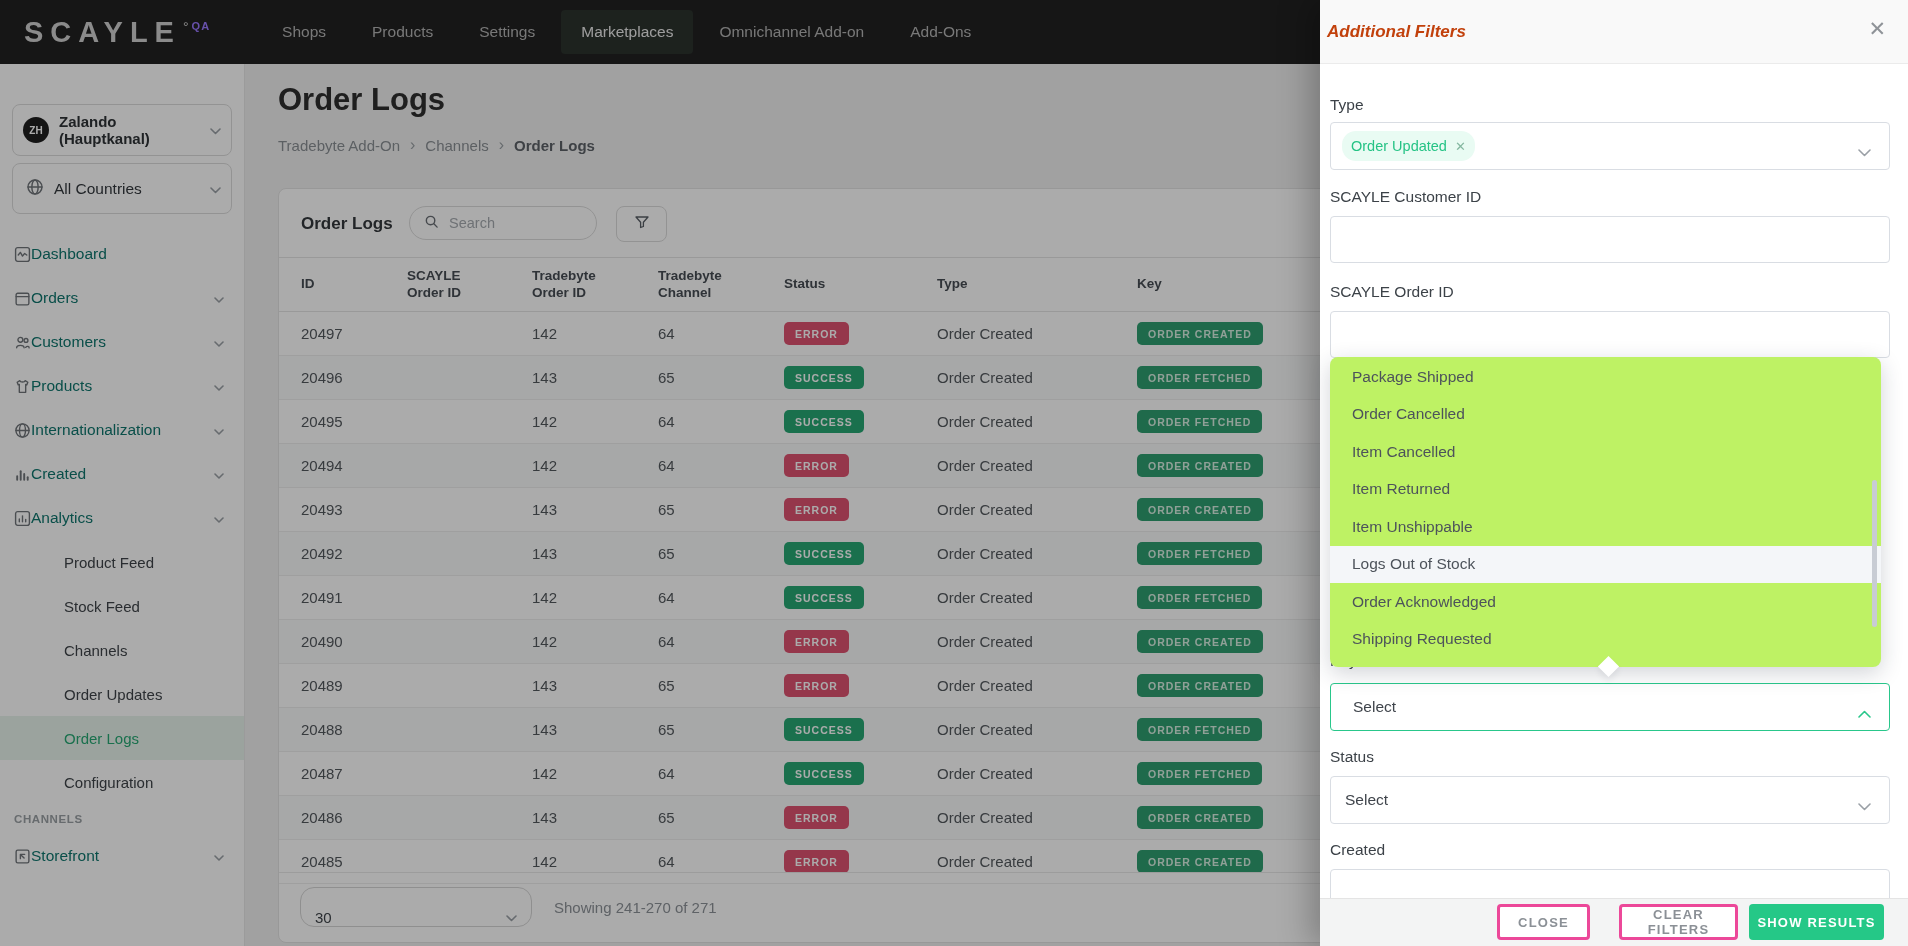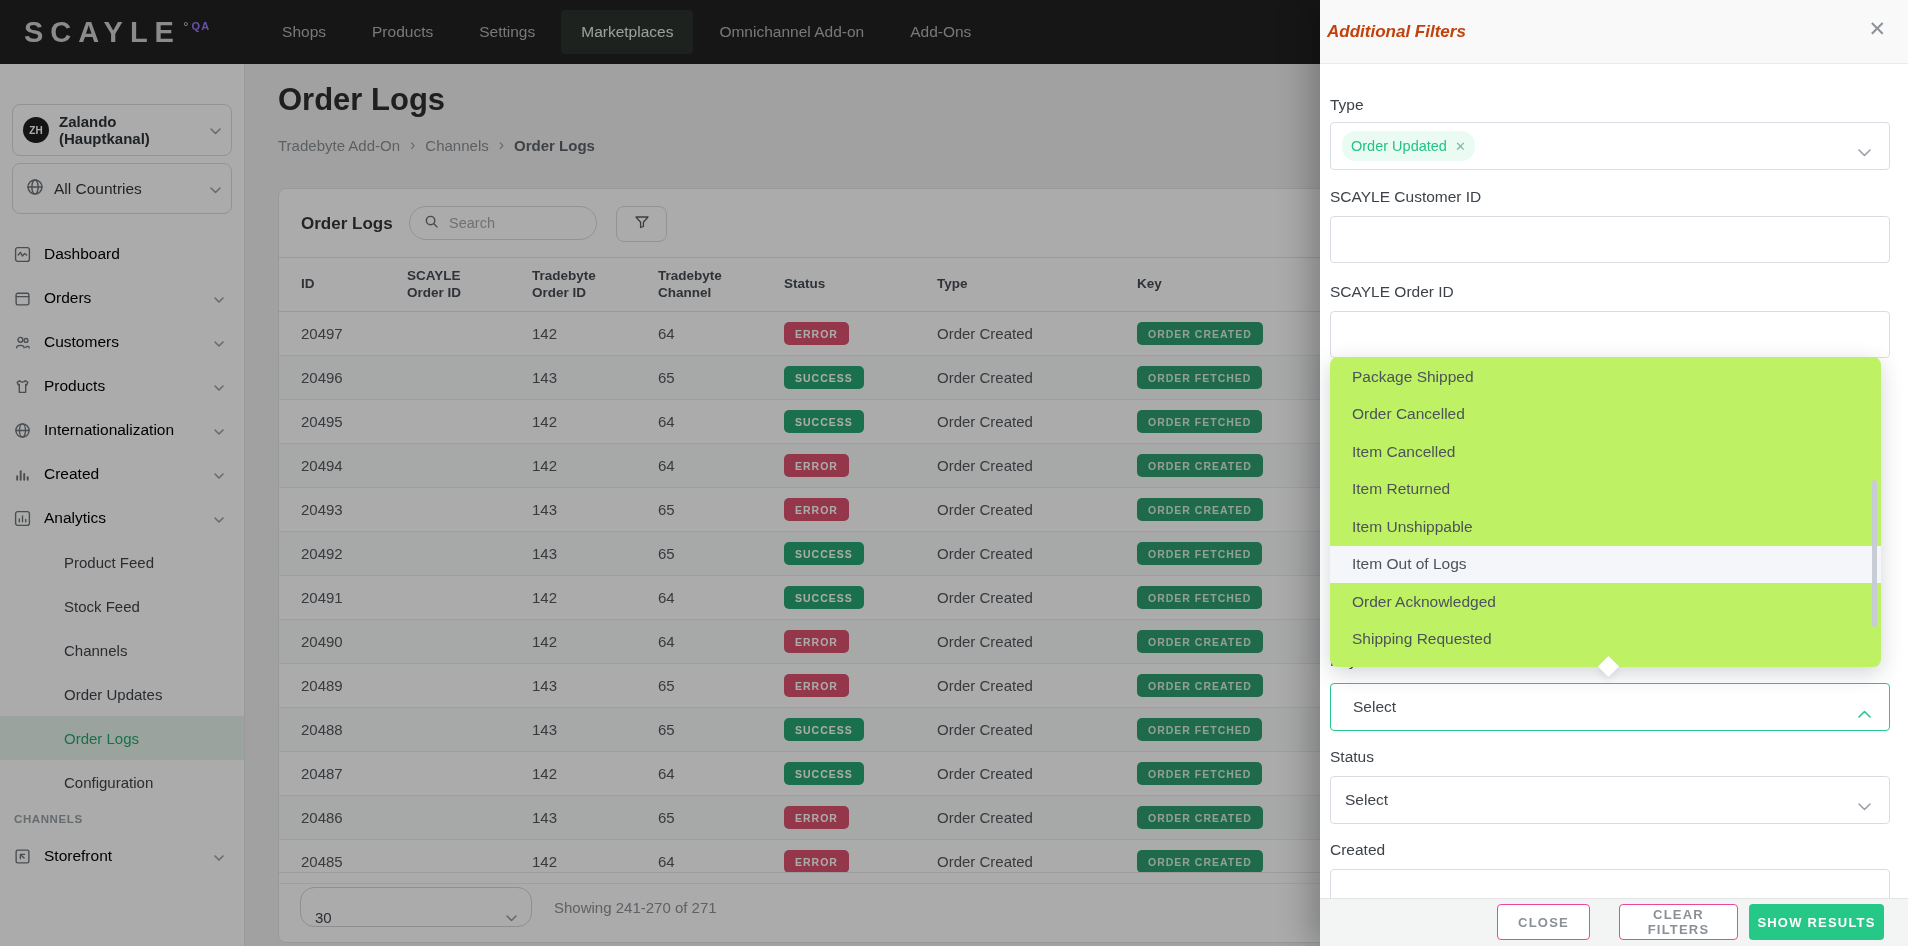--- a/index.html
+++ b/index.html
@@ -27,21 +27,21 @@
   .avatar{width:26px;height:26px;border-radius:50%;background:#1f1f1f;color:#fff;font-size:10px;
           font-weight:bold;display:flex;align-items:center;justify-content:center;margin-left:10px;}
   .selbox .lbl{margin-left:10px;font-size:15px;font-weight:bold;color:#2f3337;flex:1;}
   .selbox.country .lbl{font-weight:normal;font-size:15.5px;color:#33383d;}
   .selbox .chev{margin-right:10px;}
   .gicon{margin-left:13px;}
 
   .menu{position:absolute;left:0;top:168px;width:244px;}
   .mitem{height:44px;display:flex;align-items:center;cursor:pointer;position:relative;}
   .mitem .ic{width:17px;height:17px;margin-left:14px;}
-  .mitem .ml{margin-left:13px;font-size:15.5px;color:#000000;flex:1;}
+  .mitem .ml{font-size:15.5px;color:#0f766e;flex:1;}
   .mitem .chev{margin-right:20px;}
   .mitem.sub .ml{margin-left:64px;font-size:15px;color:#3f4449;}
   .mitem.active{background:#e8f4ec;}
   .mitem.active .ml{color:#27a874;}
   .section-label{height:30px;display:flex;align-items:center;padding-left:14px;
                  font-size:11.5px;font-weight:bold;letter-spacing:.6px;color:#9aa0a4;}
   svg.ln{fill:none;stroke:#70757a;stroke-width:1.3;stroke-linecap:round;stroke-linejoin:round;}
   svg.chv{fill:none;stroke:#9aa0a6;stroke-width:1.6;stroke-linecap:round;stroke-linejoin:round;}
 
   
@@ -125,21 +125,21 @@
                 transform:rotate(45deg);box-shadow:3px 3px 6px rgba(30,38,60,.08);}
   .opt{height:37.5px;display:flex;align-items:center;padding-left:22px;font-size:15.5px;color:#4d535b;cursor:pointer;}
   .opt.highlighted{background:#f4f6f9;}
   .pscroll{position:absolute;right:4px;top:123px;width:5px;height:147px;border-radius:3px;background:#c8ccd4;}
 
   .panel-foot{position:absolute;left:0;bottom:0;width:100%;height:47px;background:#f3f4f4;
               border-top:1px solid #e4e4e4;z-index:80;}
   .pbtn{position:absolute;top:5px;height:36px;border-radius:4px;font-size:13px;font-weight:bold;
         letter-spacing:1.2px;font-family:"Liberation Sans",sans-serif;cursor:pointer;
         display:flex;align-items:center;justify-content:center;box-sizing:border-box;}
-  .pbtn.ghost{background:#fff;border:1px solid #ec4899;color:#8b9096;}
+  .pbtn.ghost{background:#fff;border:3px solid #ec4899;color:#8b9096;}
   .btn-close{left:177px;width:93px;}
   .btn-clear{left:299px;width:119px;}
   .btn-show{left:429px;width:135px;background:#25c887;border:none;color:#fff;}
 </style>
 </head>
 <body>
 
 <div class="app">
 
   <div class="topnav">
@@ -536,21 +536,21 @@
           <div class="opt">Package Shipped</div>
 
           <div class="opt">Order Cancelled</div>
 
           <div class="opt">Item Cancelled</div>
 
           <div class="opt">Item Returned</div>
 
           <div class="opt">Item Unshippable</div>
 
-          <div class="opt highlighted">Item Out of Logs</div>
+          <div class="opt highlighted">Logs Out of Stock</div>
 
           <div class="opt">Order Acknowledged</div>
 
           <div class="opt">Shipping Requested</div>
 
       </div>
       <div class="pscroll"></div>
     </div>
 
     <div class="flabel lbl-status">Status</div>

